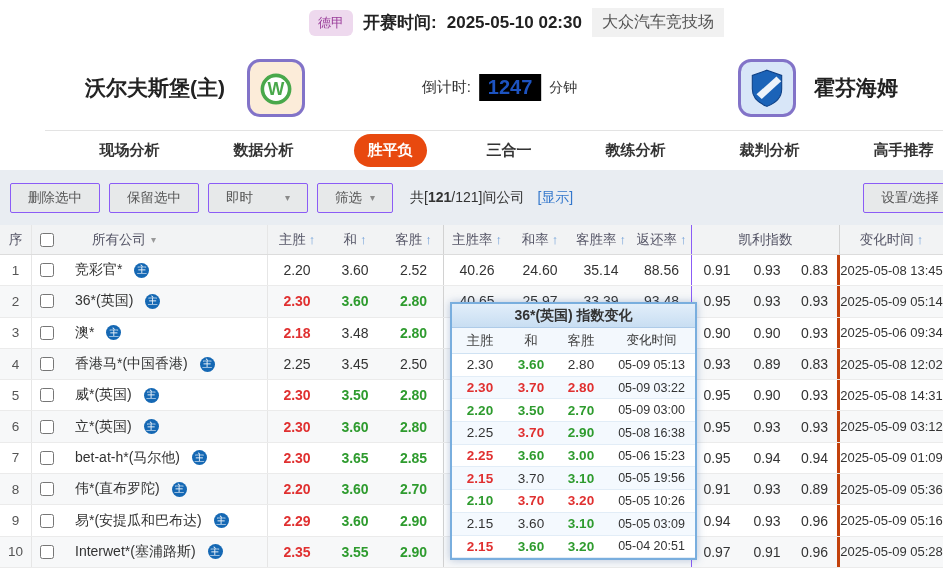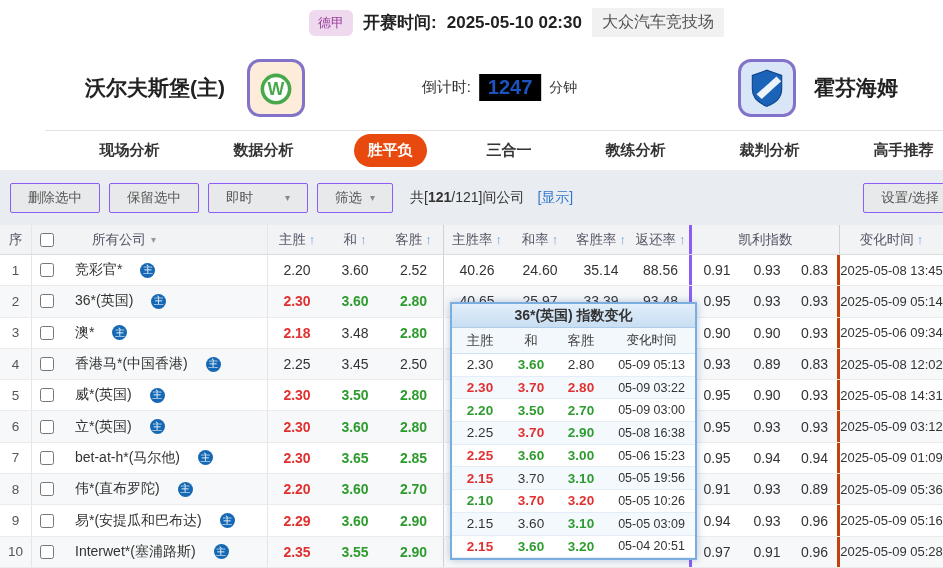--- a/index.html
+++ b/index.html
@@ -41,29 +41,29 @@
   .show-link { color:#3377cc; font-size:14px; margin-left:4px; cursor:pointer; }
   .tb-settings { margin-left:auto; margin-right:-24px; }
 
   
   .thead { height:30px; display:flex; background:#f2f3f4; border-bottom:1px solid #dcdcdc; color:#556; font-size:13.5px; }
   .thead .c { font-weight:normal; }
   .c { flex:none; display:flex; align-items:center; justify-content:center; height:100%; }
   .w-seq{width:32px;border-right:1px solid #e6e6e6;} .w-cb{width:30px;}
   .w-co{width:206px;justify-content:flex-start;padding-left:30px;border-right:1px solid #e6e6e6;}
   .w-o1{width:58px;} .w-o2{width:58px;} .w-o3{width:60px;border-right:1px solid #d2d2d2;}
-  .w-r1{width:66px;} .w-r2{width:60px;} .w-r3{width:62px;} .w-r4{width:60px;border-right:3px solid #8b5cf6;}
+  .w-r1{width:66px;} .w-r2{width:60px;} .w-r3{width:62px;} .w-r4{width:60px;border-right:1px solid #8b5cf6;}
   .w-k1{width:50px;} .w-k2{width:50px;} .w-k3{width:48px;border-right:3px solid #c2410c;}
   .w-kelly{width:148px;border-right:1px solid #d2d2d2;}
   .w-tm{width:103px;}
   .sort-ico { color:#6f9fd8; font-weight:bold; font-size:13px; margin-left:3px; }
   .hdr-caret { color:#999; font-size:10px; margin-left:5px; }
   .trow { height:31.3px; display:flex; border-bottom:1px solid #ebebeb; font-size:14px; background:#fff; }
   .trow:nth-child(even) { background:#f7f8f9; }
-  .trow .w-co { padding-left:13px; gap:18px; }
+  .trow .w-co { padding-left:13px; gap:12px; }
   .seq-num { color:#555; font-size:13.5px; }
   .cname { color:#333; cursor:pointer; }
   .badge { width:15px; height:15px; border-radius:50%; background:#1568b4; color:#fff; font-size:10px; display:inline-flex; align-items:center; justify-content:center; flex:none; }
   .red { color:#e03030; font-weight:bold; }
   .green { color:#2e9b2e; font-weight:bold; }
   .rate, .kelly { color:#333; }
   .time-cell { font-size:13px; color:#333; }
   input[type=checkbox] { width:14px; height:14px; accent-color:#fff; cursor:pointer; }
 
   

